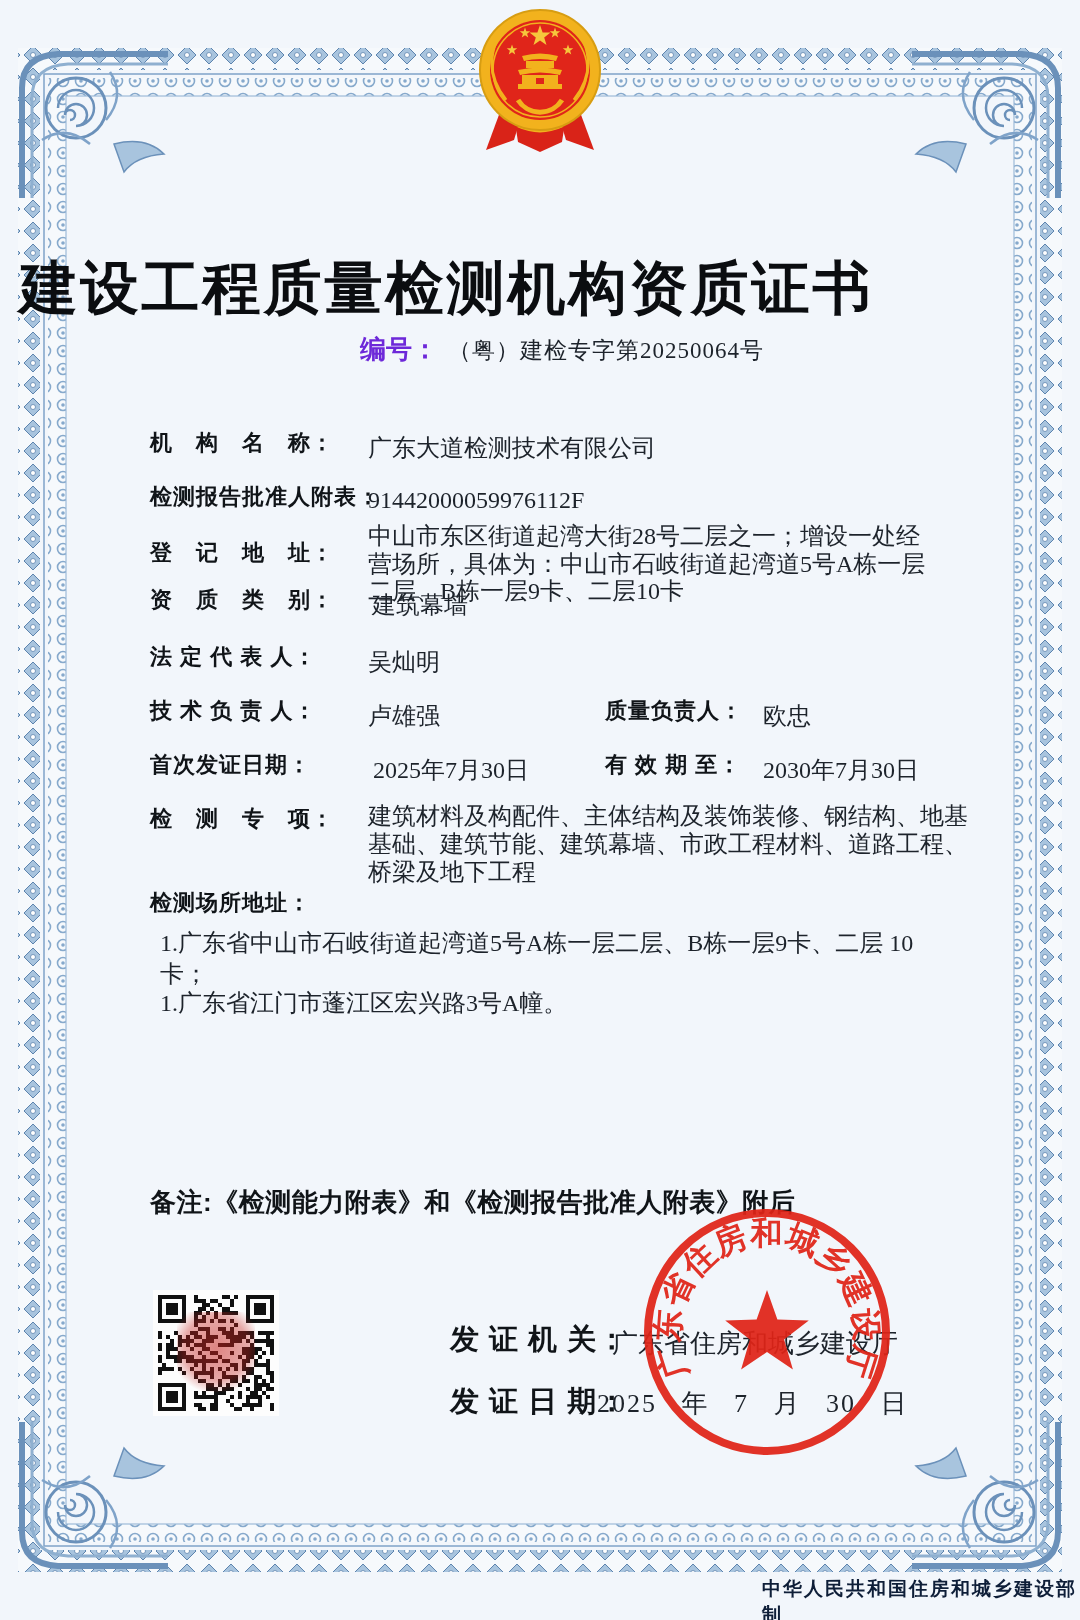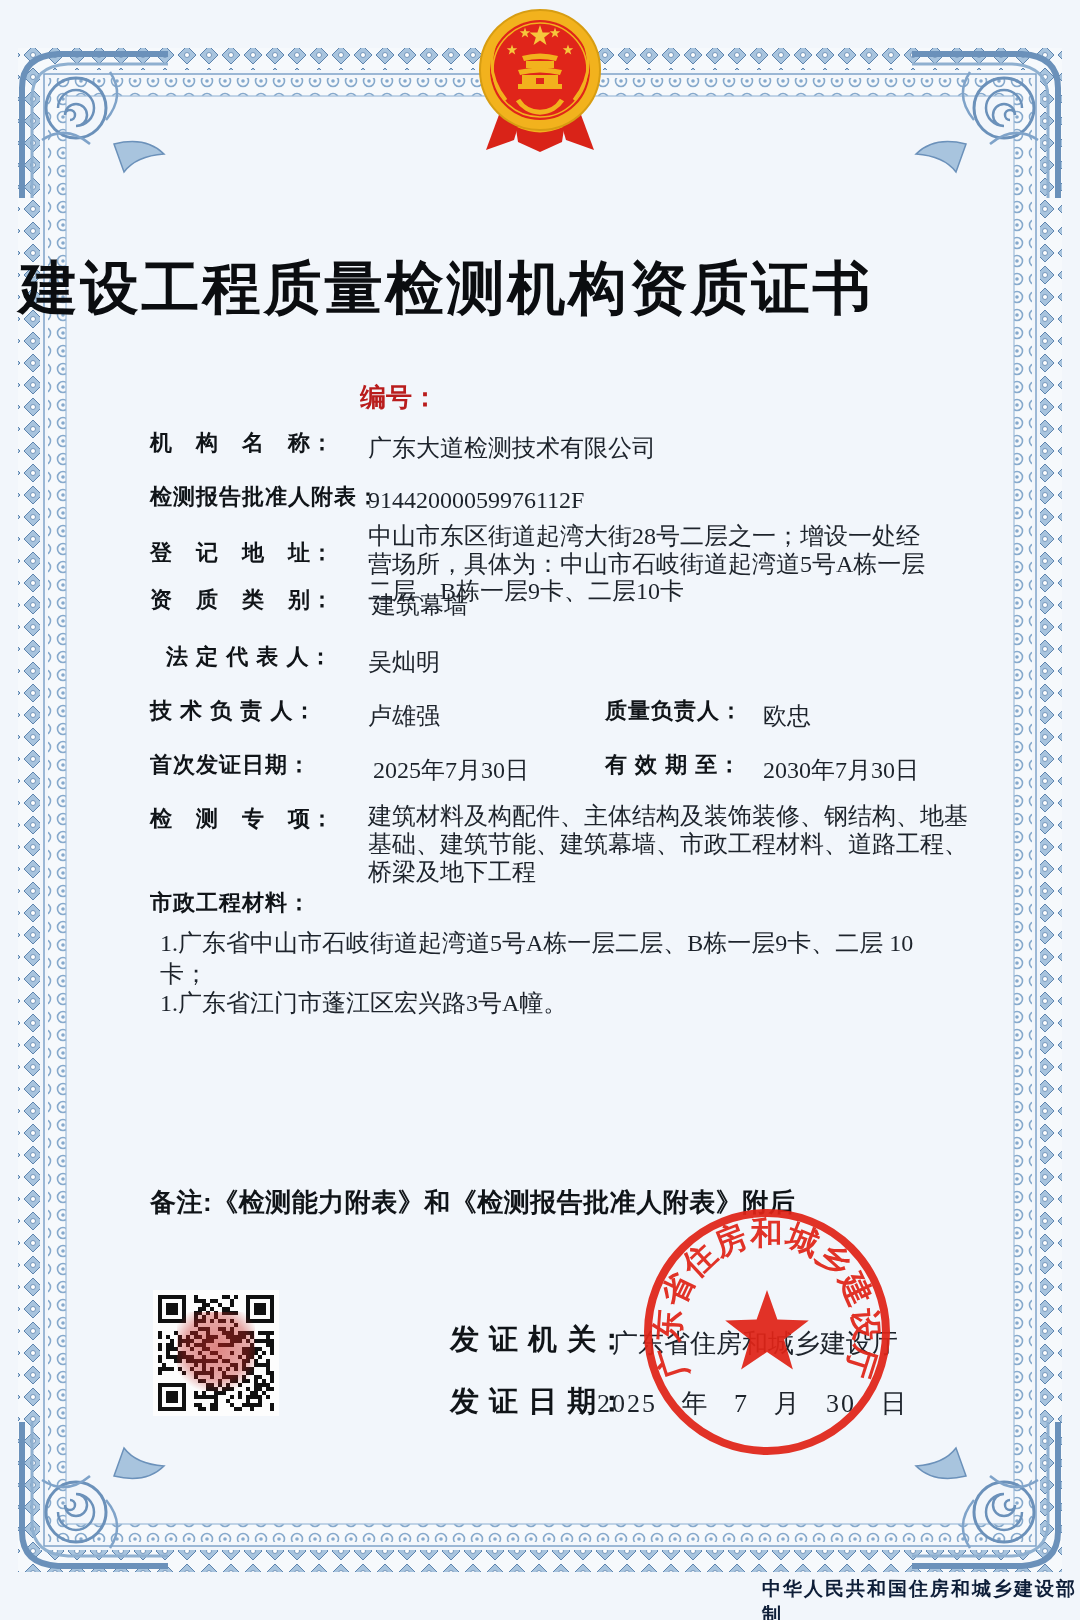--- a/index.html
+++ b/index.html
@@ -16,21 +16,21 @@
   .val{
     font-family:"Liberation Serif",serif;
     font-size:24px;color:#1d232b;white-space:pre;z-index:2;
   }
   .title{
     width:893px;text-align:center;font-size:58px;font-weight:900;
     letter-spacing:3px;color:#0b0d10;z-index:2;
     font-family:"Liberation Sans",sans-serif;
   }
   .numrow{display:flex;align-items:baseline;gap:10px;z-index:2;}
-  .numrow .nl{font-weight:bold;font-size:26px;color:#b91c1c;margin-top:48px;}
+  .numrow .nl{font-weight:bold;font-size:26px;color:#6d28d9;}
   .numrow .nv{font-family:"Liberation Serif",serif;font-size:23px;color:#1d232b;letter-spacing:1px;}
   .wrapval{width:778px;line-height:31px;white-space:normal;}
   .remark{font-size:26px;font-weight:bold;color:#101418;letter-spacing:.5px;z-index:2;}
   .biglbl{font-size:29px;}
   .datev{word-spacing:16px;letter-spacing:2px;font-size:26px;}
   .footer{
     font-family:"Liberation Serif",serif;font-weight:bold;font-size:19px;
     letter-spacing:2px;color:#0e1e38;z-index:6;
   }
   #qrbox{background:#fdfdfd;padding:5px;z-index:2;}
@@ -101,55 +101,56 @@
   <rect x="60" y="71" width="36" height="9" fill="#f2b21d"></rect>
   <rect x="74" y="74" width="8" height="6" fill="#e0251a"></rect>
   <rect x="56" y="80" width="44" height="5" fill="#f2b21d"></rect>
   <path d="M56,96 a26,26 0 0 0 44,0" fill="none" stroke="#f2b21d" stroke-width="5"></path>
   <path d="M34,38 q-12,30 10,58 M122,38 q12,30 -10,58" fill="none" stroke="#f2b21d" stroke-width="3"></path>
 </svg>
 
 <div class="abs title" style="left:0;top:250px">建设工程质量检测机构资质证书</div>
 <div class="abs numrow" style="left:360px;top:332px">
   <span class="nl">编号：</span>
+  <span class="nv">（粤）建检专字第20250064号</span>
 </div>
 
 <div class="abs lbl" style="left:150px;top:428px">机　构　名　称：</div>
 <div class="abs val" style="left:368px;top:432px">广东大道检测技术有限公司</div>
 
 <div class="abs lbl" style="left:150px;top:482px">检测报告批准人附表：</div>
 <div class="abs val" style="left:368px;top:487px">91442000059976112F</div>
 
 <div class="abs lbl" style="left:150px;top:538px">登　记　地　址：</div>
 <div class="abs val" style="left:368px;top:520px">中山市东区街道起湾大街28号二层之一；增设一处经</div>
 <div class="abs val" style="left:368px;top:548px">营场所，具体为：中山市石岐街道起湾道5号A栋一层</div>
 
 <div class="abs lbl" style="left:150px;top:585px">资　质　类　别：</div>
 <div class="abs val" style="left:372px;top:589px">建筑幕墙</div>
 <div class="abs val" style="left:368px;top:575px">二层、B栋一层9卡、二层10卡</div>
 
-<div class="abs lbl" style="left:166px;top:642px">法 定 代 表 人：</div>
+<div class="abs lbl" style="left:150px;top:642px">法 定 代 表 人：</div>
 <div class="abs val" style="left:368px;top:646px">吴灿明</div>
 
 <div class="abs lbl" style="left:150px;top:696px">技 术 负 责 人：</div>
 <div class="abs val" style="left:368px;top:700px">卢雄强</div>
 <div class="abs lbl" style="left:605px;top:696px">质量负责人：</div>
 <div class="abs val" style="left:763px;top:700px">欧忠</div>
 
 <div class="abs lbl" style="left:150px;top:750px">首次发证日期：</div>
 <div class="abs val" style="left:373px;top:754px">2025年7月30日</div>
 <div class="abs lbl" style="left:605px;top:750px">有 效 期 至：</div>
 <div class="abs val" style="left:763px;top:754px">2030年7月30日</div>
 
 <div class="abs lbl" style="left:150px;top:804px">检　测　专　项：</div>
 <div class="abs val" style="left:368px;top:800px">建筑材料及构配件、主体结构及装饰装修、钢结构、地基</div>
 <div class="abs val" style="left:368px;top:828px">基础、建筑节能、建筑幕墙、市政工程材料、道路工程、</div>
 <div class="abs val" style="left:368px;top:856px">桥梁及地下工程</div>
 
-<div class="abs lbl" style="left:150px;top:888px">市政工程材料：</div>
+<div class="abs lbl" style="left:150px;top:888px">检测场所地址：</div>
 <div class="abs val wrapval" style="left:160px;top:928px">1.广东省中山市石岐街道起湾道5号A栋一层二层、B栋一层9卡、二层 10卡；</div>
 <div class="abs val wrapval" style="left:160px;top:988px">1.广东省江门市蓬江区宏兴路3号A幢。</div>
 
 <div class="abs remark" style="left:150px;top:1185px">备注:《检测能力附表》和《检测报告批准人附表》附后</div>
 
 <div id="qrbox" class="abs" style="left:153px;top:1290px">
   <svg id="qr" width="116" height="116" viewBox="0 0 29 29" shape-rendering="crispEdges">
       <rect x="0" y="0" width="29" height="29" fill="#fdfdfd"></rect>
       <rect x="0" y="0" width="7" height="7" fill="#111"></rect>
       <rect x="1" y="1" width="5" height="5" fill="#fdfdfd"></rect>

